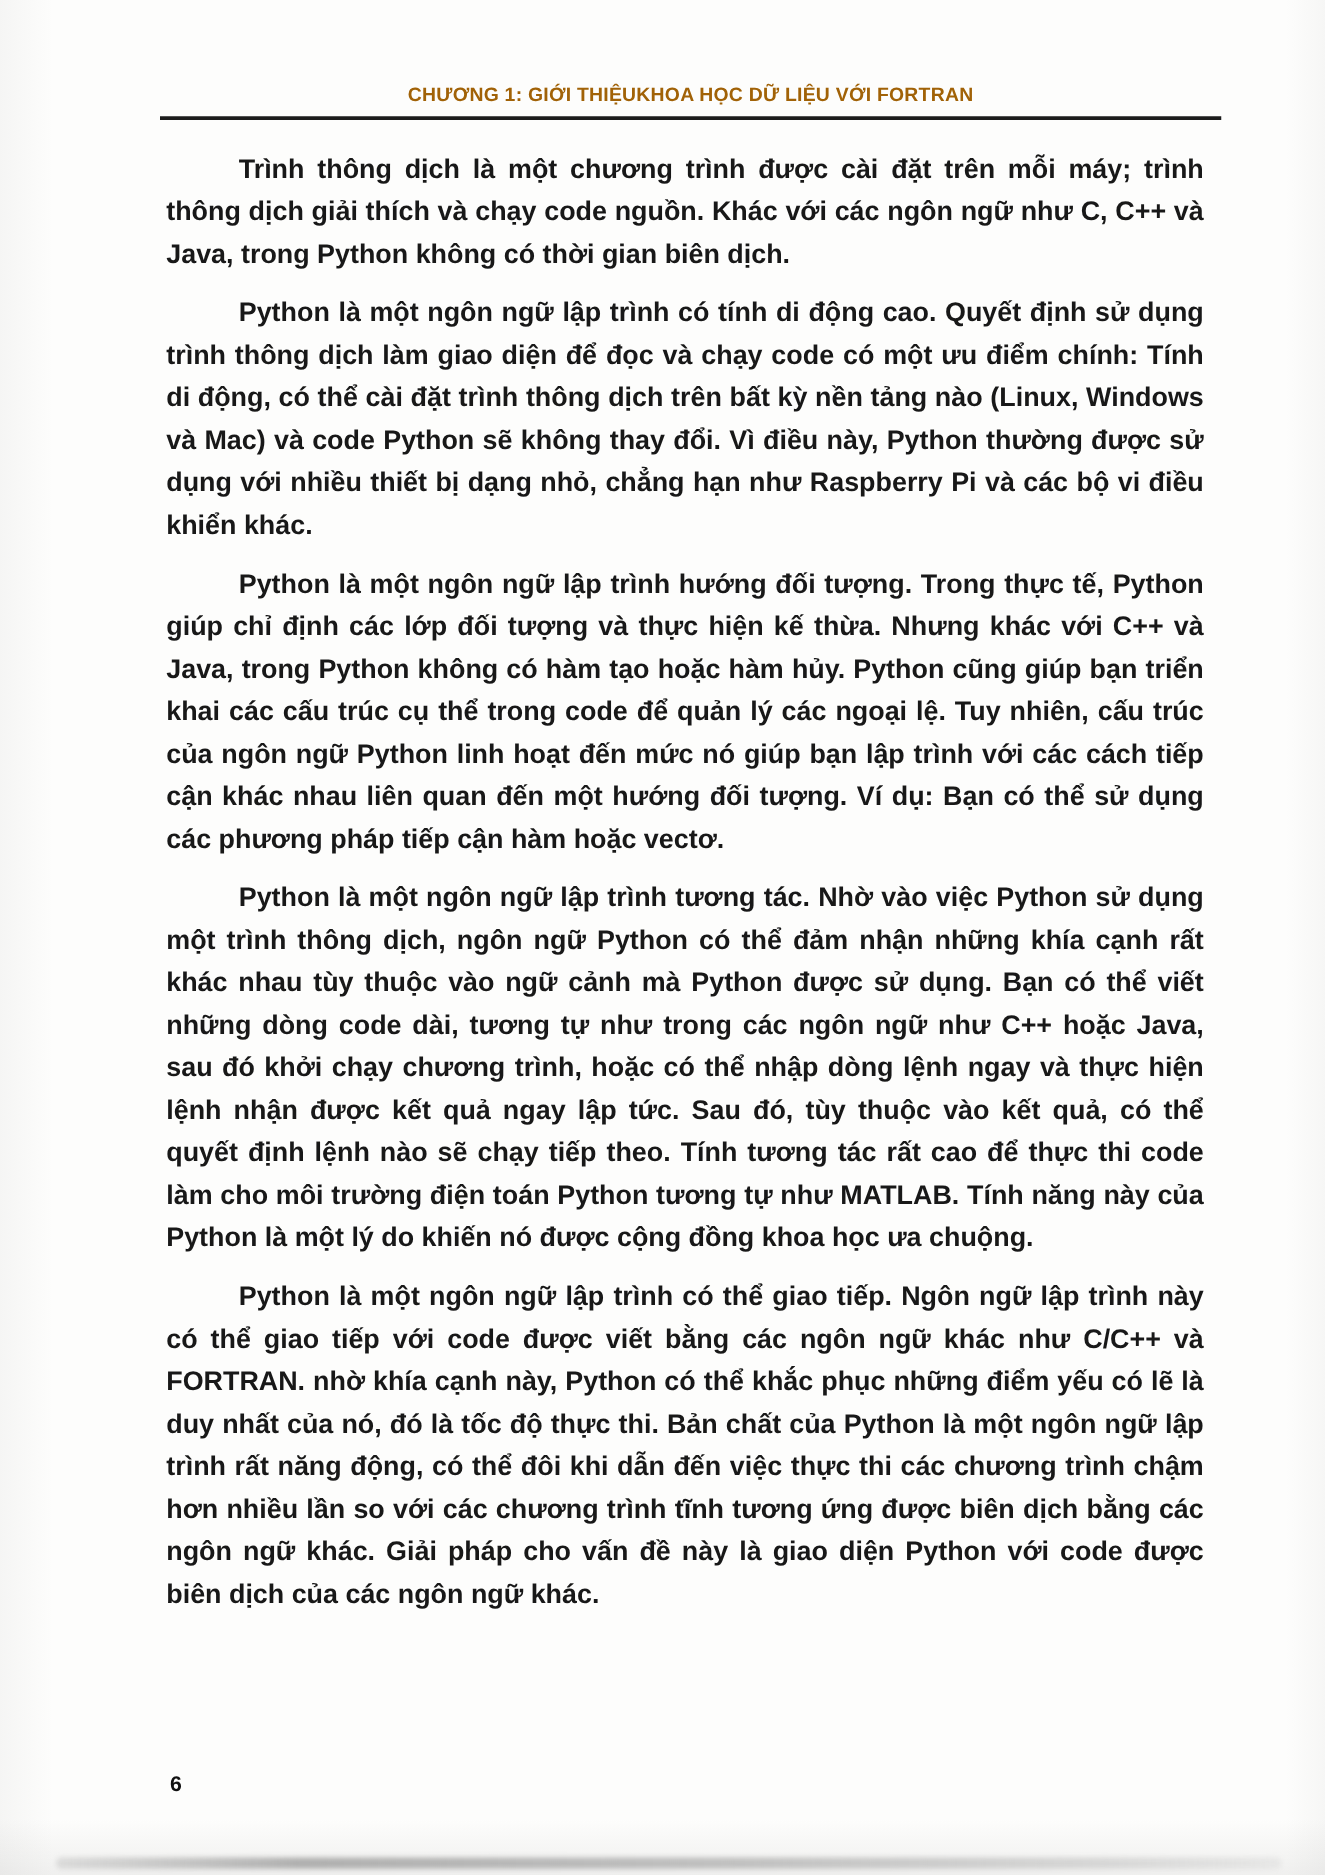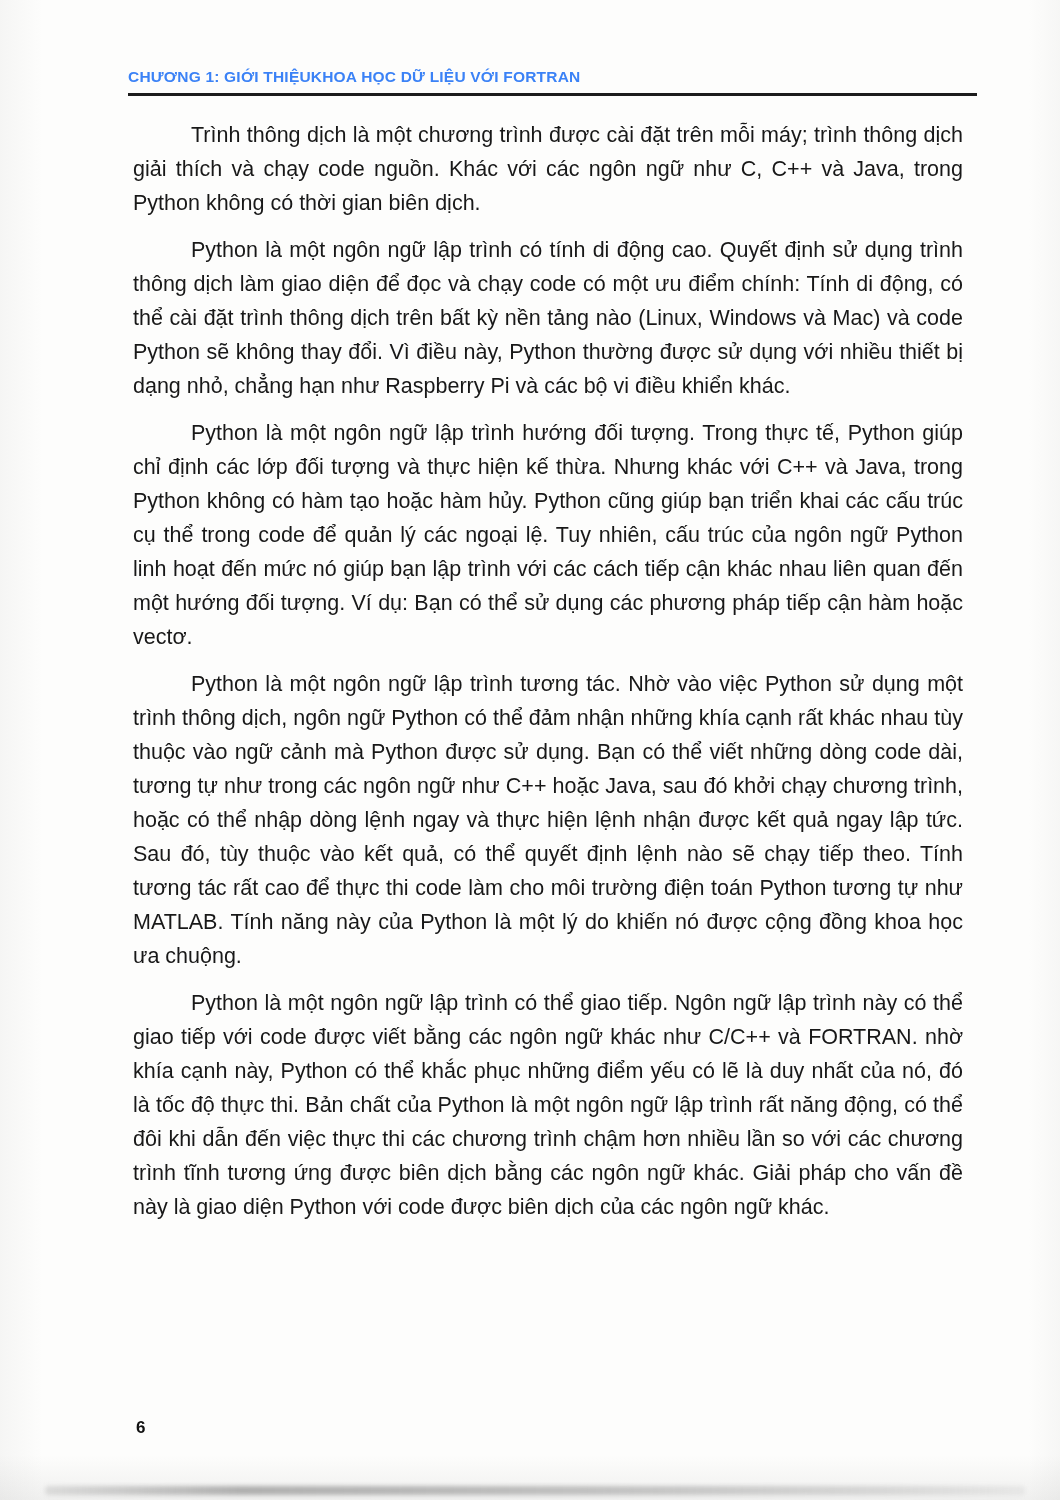--- a/index.html
+++ b/index.html
@@ -44,46 +44,47 @@
     filter: blur(2px);
     border-radius: 4px;
   }
 
   .header {
     position: absolute;
     top: 68px;
     left: 128px;
     width: 849px;
     display: flex;
-    justify-content: flex-start;
+    justify-content: center;
     align-items: flex-end;
     border-bottom: 3px solid #1c1c1c;
     padding-bottom: 7px;
     font-weight: 700;
     font-size: 15.5px;
     letter-spacing: 0.2px;
-    color: #3b82f6;
+    color: #a16207;
   }
   .header .right {
     text-align: right;
   }
 
   .content {
     position: absolute;
     top: 118px;
     left: 133px;
     width: 830px;
     font-size: 21.5px;
     line-height: 34px;
     text-align: justify;
     color: #181818;
   }
   .content p {
     margin: 0 0 13px 0;
     text-indent: 58px;
+    font-weight: bold;
   }
 
   .page-number {
     position: absolute;
     left: 136px;
     bottom: 62px;
     font-weight: 700;
     font-size: 17px;
     color: #111;
   }

